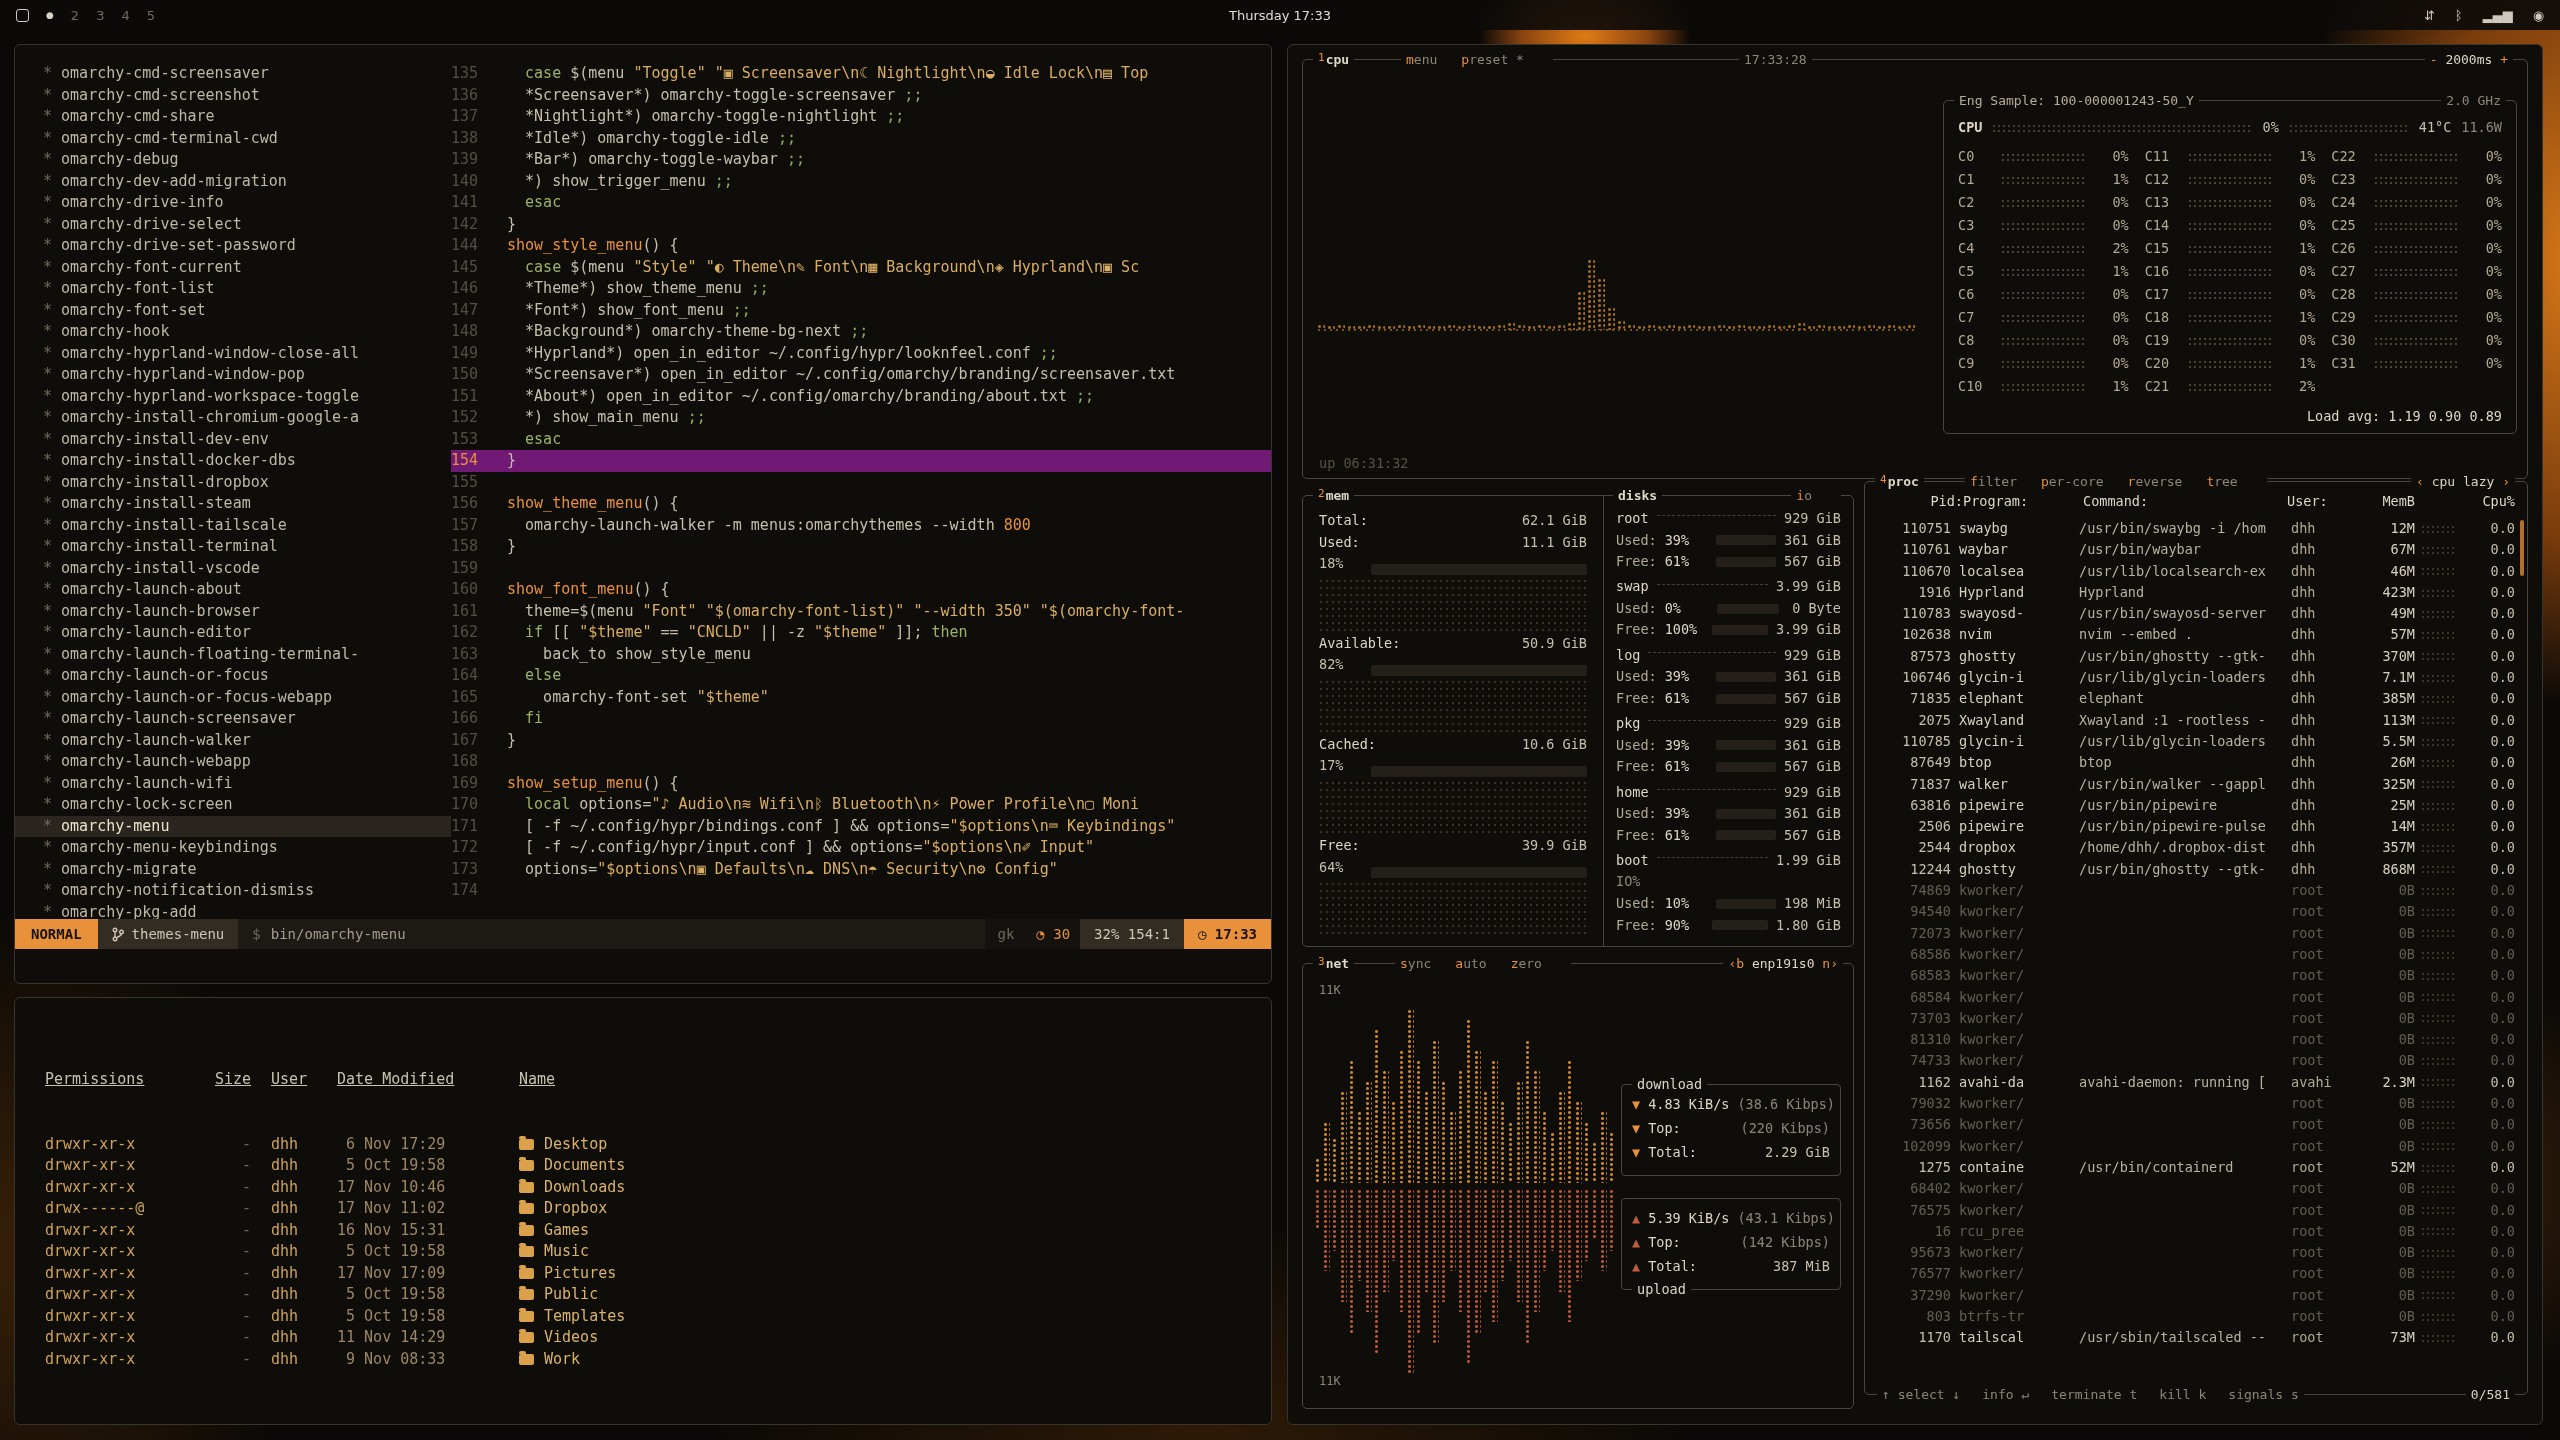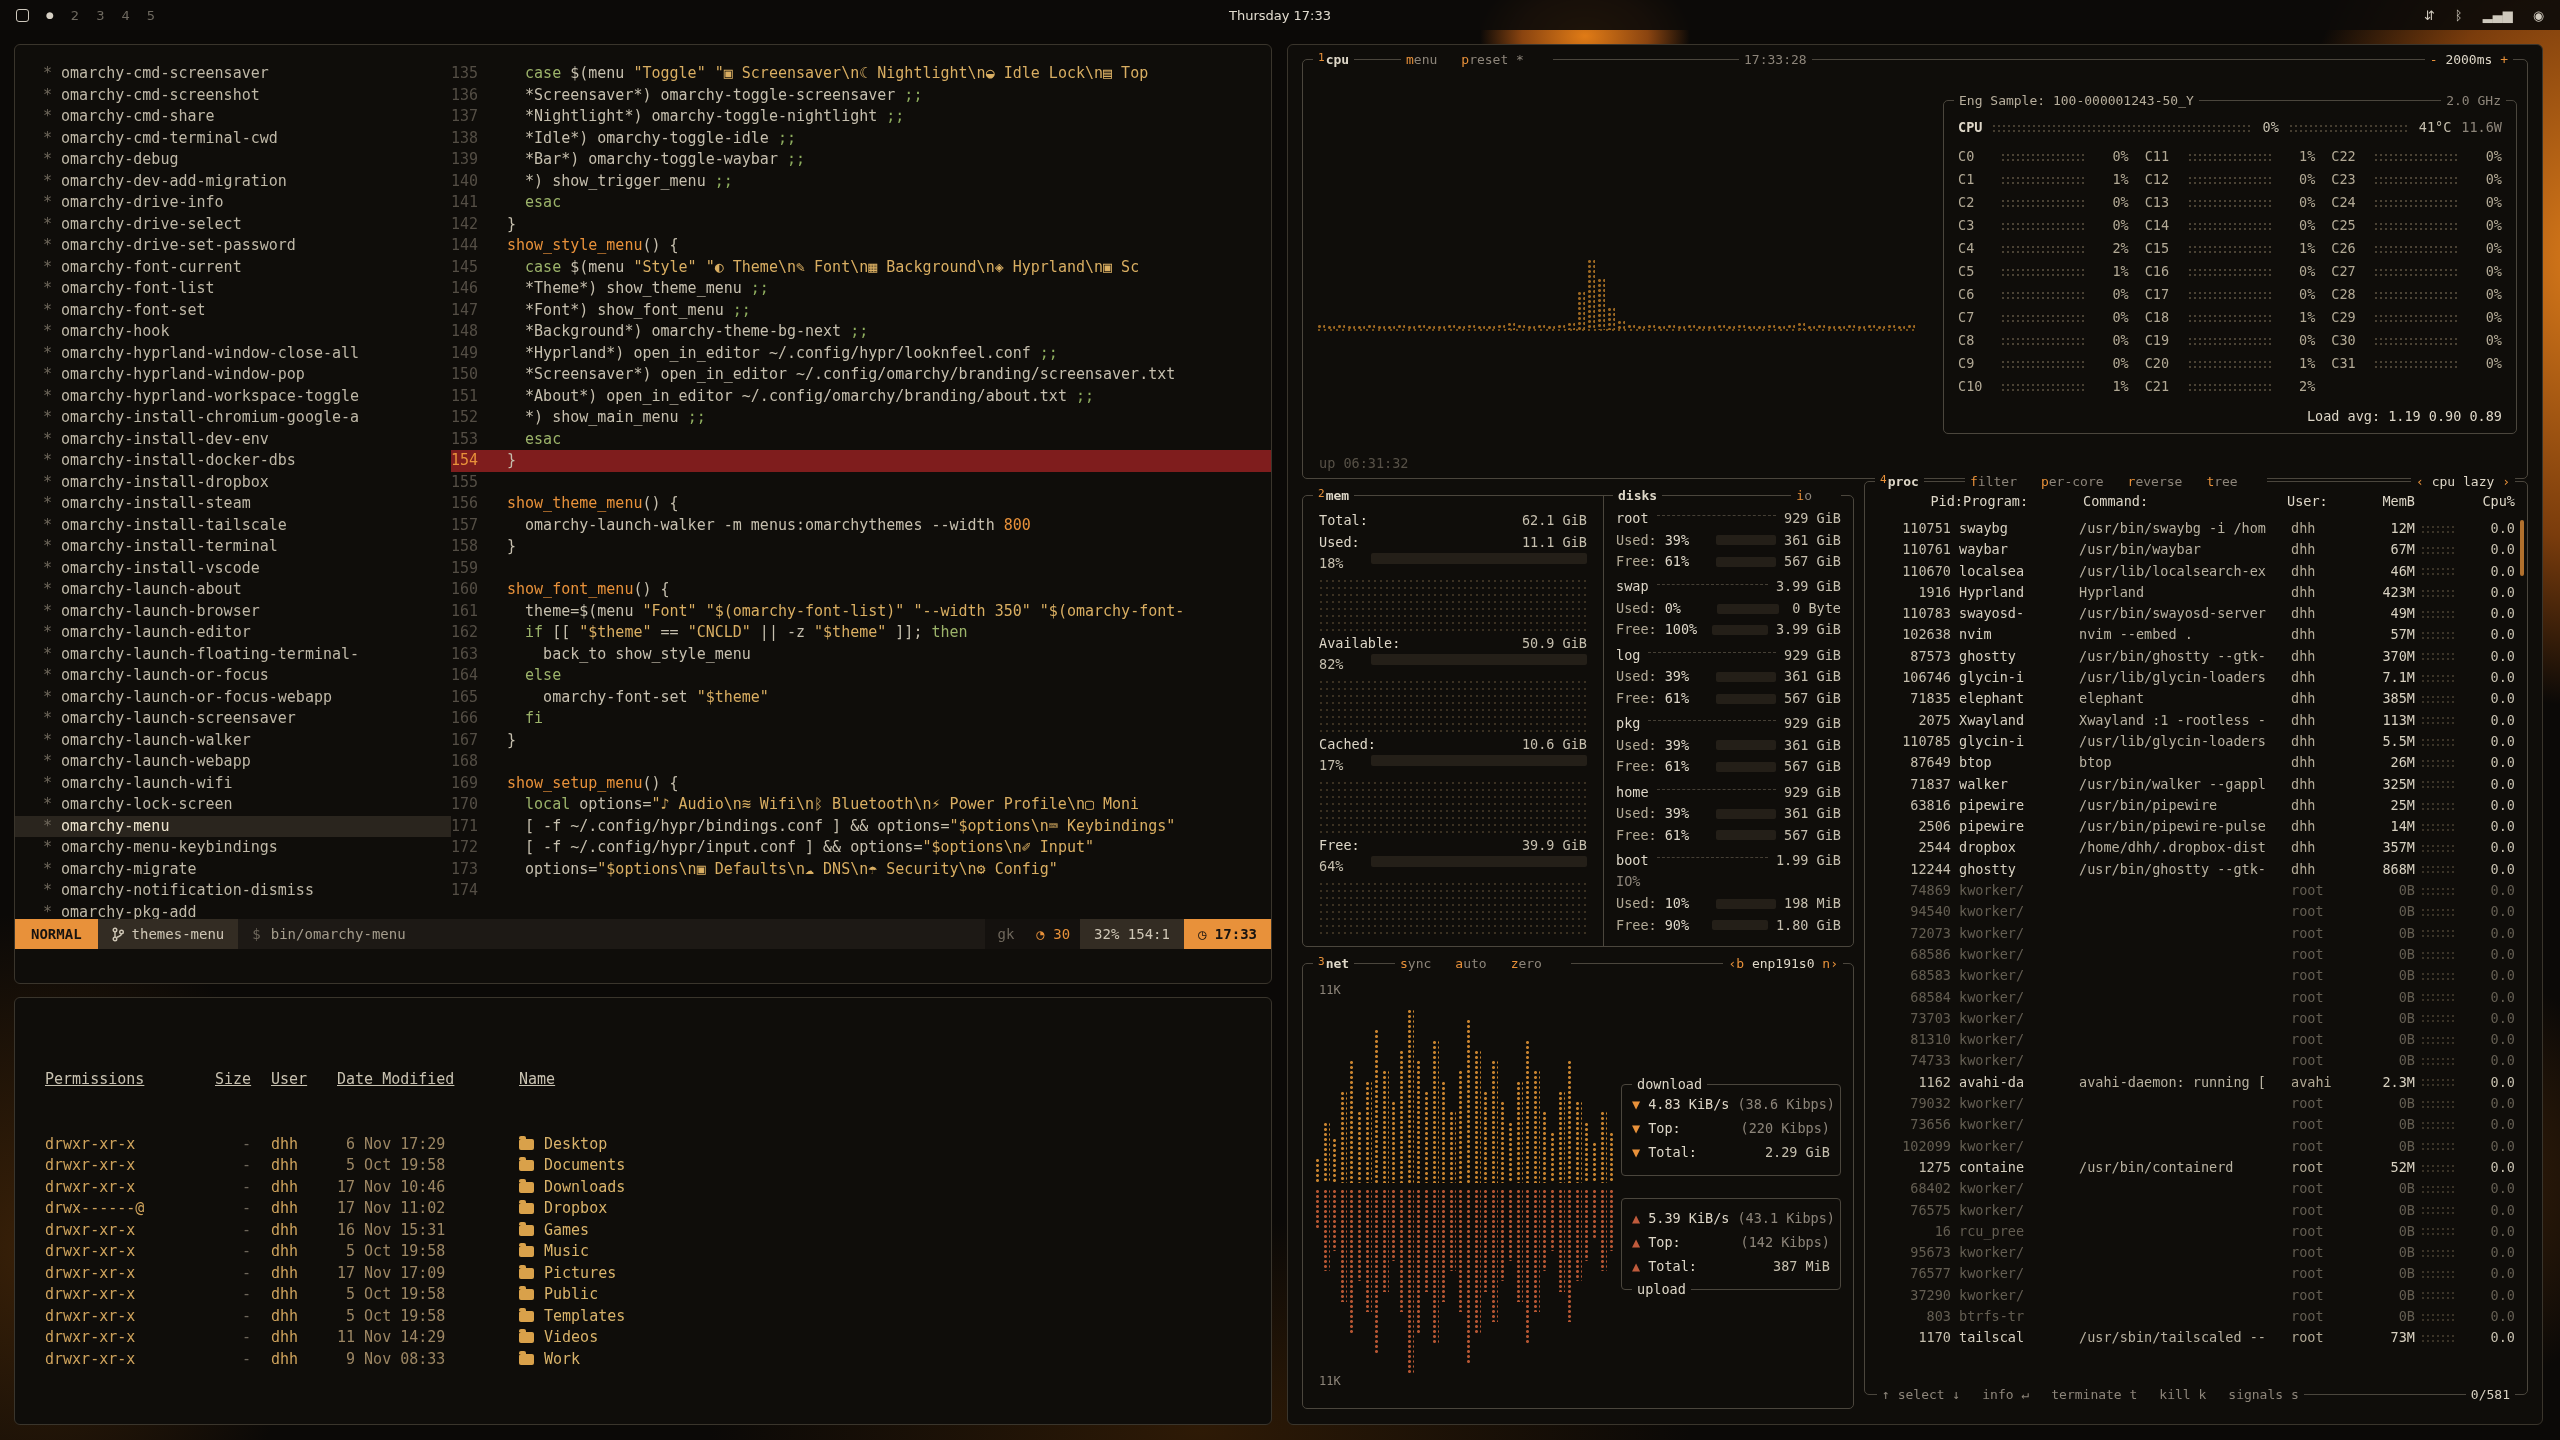--- a/index.html
+++ b/index.html
@@ -27,21 +27,21 @@
   #win-term{left:14px;top:997px;width:1258px;height:428px}
   #win-btop{left:1287px;top:44px;width:1256px;height:1381px;font-size:13.5px;line-height:21.3px;color:#c6bfae}
   
   .nvim-main{position:absolute;inset:0 0 64px 0;display:flex;font-size:15px;line-height:21.5px}
   .sidebar{width:436px;padding-top:18px;overflow:hidden}
   .file-row{height:21.5px;white-space:pre;padding-left:28px;color:#bfb8a7}
   .file-row .star{color:#6e675b}
   .file-row.active{background:#2a251e;color:#ece3cd}
   .codepane{flex:1;padding-top:18px;position:relative;overflow:hidden}
   .code-line{display:flex;height:21.5px;white-space:pre}
-  .code-line.cursor{background:#7f1d1d}
+  .code-line.cursor{background:#701a75}
   .ln{width:56px;padding-right:20px;color:#544e45;flex:none}
   .ln.cur{color:#e8913a}
   .tok-t{color:#c6bfae}.tok-k{color:#9cb36a}.tok-g{color:#8fae5f}
   .tok-s{color:#d9ae62}.tok-f{color:#e8913a}.tok-n{color:#e8913a}
   .statusline{position:absolute;left:0;right:0;bottom:34px;height:30px;display:flex;align-items:stretch;
     font-size:14px;line-height:30px;background:#14110e;white-space:pre}
   .sl-mode{background:#e8913a;color:#171310;font-weight:bold;padding:0 16px}
   .sl-branch{background:#332c23;padding:0 14px;color:#cfc7b6;display:flex;gap:8px;align-items:center}
   .sl-path{background:#1d1915;padding:0 14px;color:#a59d8d;flex:1}
   .sl-path .pfx{color:#6e675b;margin-right:10px}
@@ -94,21 +94,21 @@
   .core-name{width:36px;color:#b2a995}
   .core-meter{flex:1;height:8px;background-image:radial-gradient(circle at 2px 2px,#4a4234 1px,rgba(0,0,0,0) 1.4px);
     background-size:5px 5px}
   .core-pct{width:36px;text-align:right;color:#b2a995}
   .loadavg{text-align:right;margin-top:8px;color:#ded7c8;white-space:pre}
   
   .mem-left{position:absolute;left:0;top:0;bottom:0;width:300px;padding:14px 16px 10px;display:flex;flex-direction:column}
   .mrow{display:flex;justify-content:space-between;height:21.5px;white-space:pre}
   .mlabel{color:#ded7c8}.mval{color:#c6bfae}
   .mem-entry{flex:1;display:flex;flex-direction:column;min-height:0}
-  .mpct-row{display:flex;align-items:flex-start;gap:10px;height:21.5px}
+  .mpct-row{display:flex;align-items:flex-end;gap:10px;height:21.5px}
   .mpct{width:42px;color:#c6bfae}
   .meter{flex:1;height:11px;background:#241f18;border-radius:2px;overflow:hidden}
   .meter .fill{height:100%;background:linear-gradient(90deg,#6f3f10,#e8913a)}
   .mstrip{flex:1;margin:4px 0 2px;background-image:radial-gradient(circle at 2px 2px,#3b3122 1px,rgba(0,0,0,0) 1.4px);
     background-size:6px 7px}
   .disks{position:absolute;left:300px;top:0;bottom:0;right:0;border-left:1px solid #4b463d;
     padding:12px 12px 10px;display:flex;flex-direction:column;justify-content:space-between}
   .drow1{display:flex;align-items:center;gap:8px;height:21.5px}
   .dname{color:#ded7c8}.dlead{flex:1;border-bottom:1px dashed #453f35;position:relative;top:-3px}
   .dsize{color:#c6bfae}

